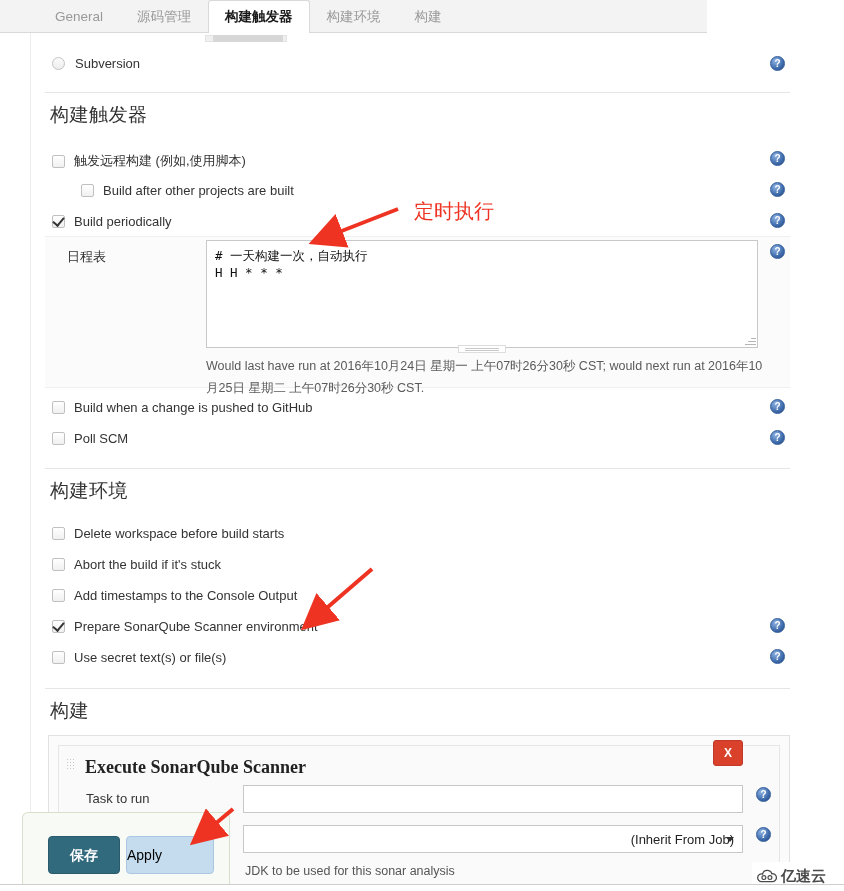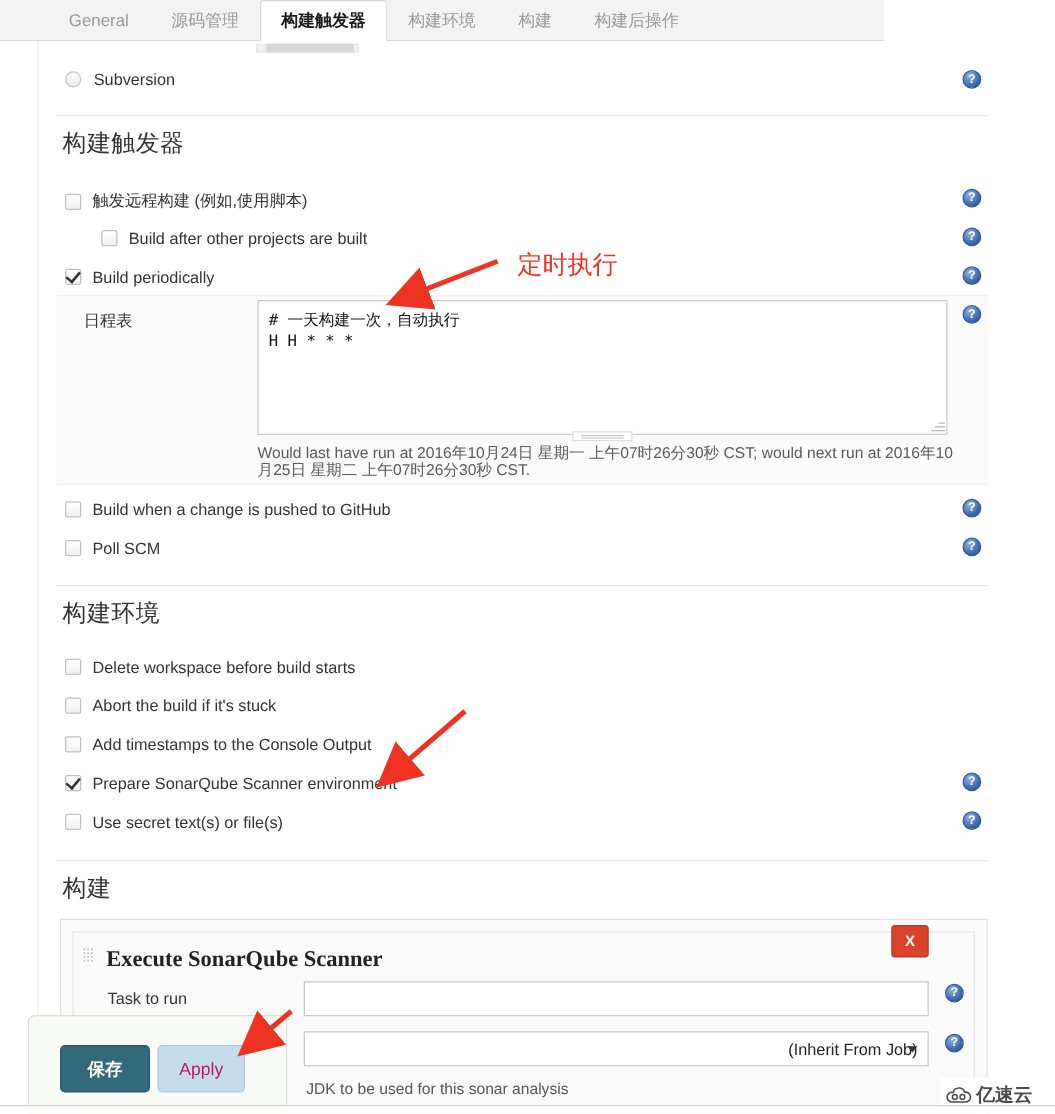--- a/index.html
+++ b/index.html
@@ -221,21 +221,21 @@
     width: 34px; height: 1px;
     background: #c9c9c9;
   }
   .grip::before { top: 2px; }
   .grip::after  { top: 4px; }
 
   .runtext {
     position: absolute; left: 206px; top: 355px;
     width: 560px;
     font-size: 12.5px;
-    line-height: 14px;
+    line-height: 22px;
     color: #5a5a5a;
   }
 
   
   .sonar-outer {
     position: absolute;
     left: 48px; top: 735px;
     width: 742px; height: 156px;
     background: #fbfbfb;
     border: 1px solid #e1e1e1;
@@ -340,27 +340,27 @@
     border: 1px solid #2a5b6d;
     border-radius: 4px;
     color: #ffffff;
     font-size: 14px; font-weight: bold;
     line-height: 36px; text-align: center;
     box-sizing: border-box;
     cursor: pointer;
   }
   .btn-apply {
     position: absolute; left: 126px; top: 836px;
-    width: 70px; height: 38px;
+    width: 88px; height: 38px;
     background: #c5dcef;
     border: 1px solid #a9c7e0;
     border-radius: 4px;
-    color: #be185d;
+    color: #000000;
     font-size: 14px;
-    line-height: 36px; text-align: center;
+    line-height: 36px; 
     box-sizing: border-box;
     cursor: pointer;
   }
 
   
   .anno-text {
     position: absolute;
     color: #ee3322;
     font-size: 20px;
     white-space: nowrap;
@@ -401,21 +401,20 @@
 
 <div id="page">
 
   <div class="tabbar">
     <div class="tabbar-inner" id="tabbar-inner">
         <div class="tab">General</div>
         <div class="tab">源码管理</div>
         <div class="tab active">构建触发器</div>
         <div class="tab">构建环境</div>
         <div class="tab">构建</div>
-        <div class="tab">构建后操作</div>
       </div>
   </div>
 
   <div class="panel-far-left"></div>
   <div class="panel-left-rail"></div>
   <div class="content"></div>
 
   <div class="hscroll">
     <div class="track"></div>
     <div class="thumb"></div>

